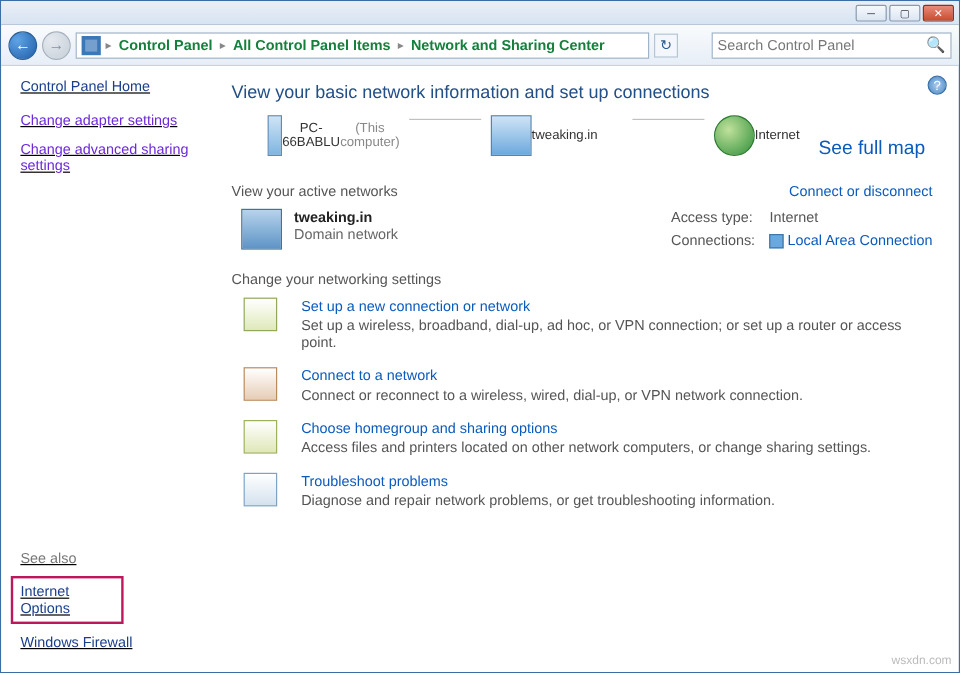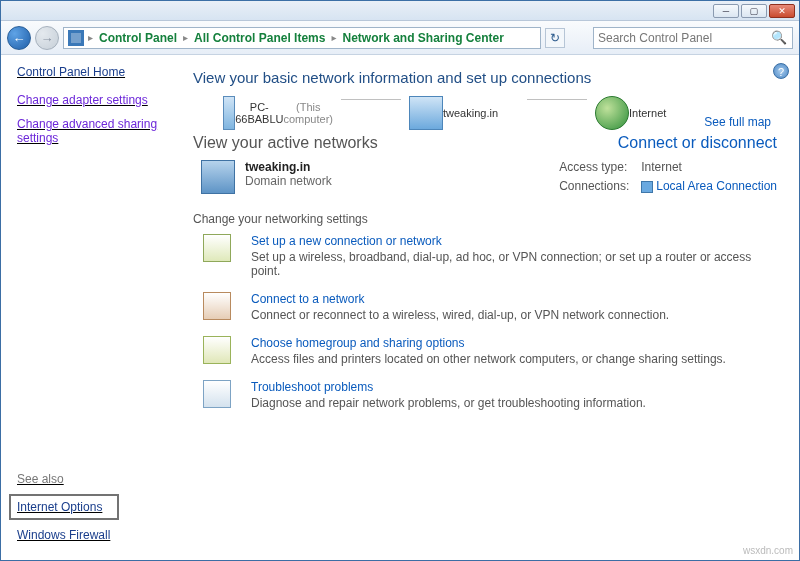--- a/index.html
+++ b/index.html
@@ -55,36 +55,36 @@
     width: 180px; background:#fff; border-right: none;
     padding: 10px 14px 10px 16px; display:flex; flex-direction:column;
     font-size: 12px;
     text-decoration: underline;
   }
   .sidebar .home { color:#1a3e8c; font-size:12px; margin-bottom:14px;}
   .sidebar .task { color:#6d28d9; margin-bottom:10px; cursor:pointer;}
   .sidebar .spacer { flex:1;}
   .sidebar .seealso-h { color:#777; margin-bottom:8px;}
   .sidebar .seealso { color:#1a3e8c; margin-bottom:8px; cursor:pointer;}
-  .highlight { border:2px solid #737373; padding:4px 6px; margin-left:-8px; width:110px;}
+  .highlight { border:2px solid #be185d; padding:4px 6px; margin-left:-8px; width:94px;}
   .content {
     flex:1; padding: 10px 22px 10px 12px; overflow:auto;
     font-size:12px; color:#333; position:relative;
   }
   .content h1 { color:#224f86; font-weight:normal; font-size:15px; margin:4px 0 10px;}
   .helpbtn { position:absolute; top:8px; right:10px; width:16px;height:16px;
     border-radius:50%; background:radial-gradient(#a9cdee,#4a86c4); color:#fff;
     font-size:11px; text-align:center; line-height:16px; border:1px solid #3a6fa5;}
   .maprow { display:flex; align-items:center; gap:8px; margin-left:30px;}
   .mapitem { display:flex; align-items:center; font-size:11px; width:110px;}
   .mapitem .lbl { color:#333; text-align:center;}
   .mapitem .sub { color:#888; text-align:center;}
   .mapline { flex:0 0 60px; border-top:1px solid #c0c0c0; position:relative; top:-14px;}
-  .seefull { position:absolute; right:28px; top:60px; color:#0a5bbd; font-size:12px; cursor:pointer;}
-  .secrow { display:flex; justify-content:space-between; margin-top:4px; font-size:16px; color:#555;}
+  .seefull { position:absolute; right:28px; top:60px; color:#0a5bbd; font-size:16px; cursor:pointer;}
+  .secrow { display:flex; justify-content:space-between; margin-top:22px; font-size:12px; color:#555;}
   .secrow .r { color:#0a5bbd; cursor:pointer;}
   .netbox { display:flex; gap:10px; margin:8px 0 18px 8px;}
   .neticon { width:34px;height:34px;}
   .netinfo { font-size:12px;}
   .netinfo b { font-weight:bold; color:#222;}
   .netinfo .sub { color:#666;}
   .conninfo { margin-left:auto; font-size:12px; display:grid;
     grid-template-columns:auto auto; column-gap:12px; row-gap:4px; color:#555;}
   .conninfo .link { color:#0a5bbd; cursor:pointer;}
   .section-h { color:#555; margin:10px 0 8px;}

